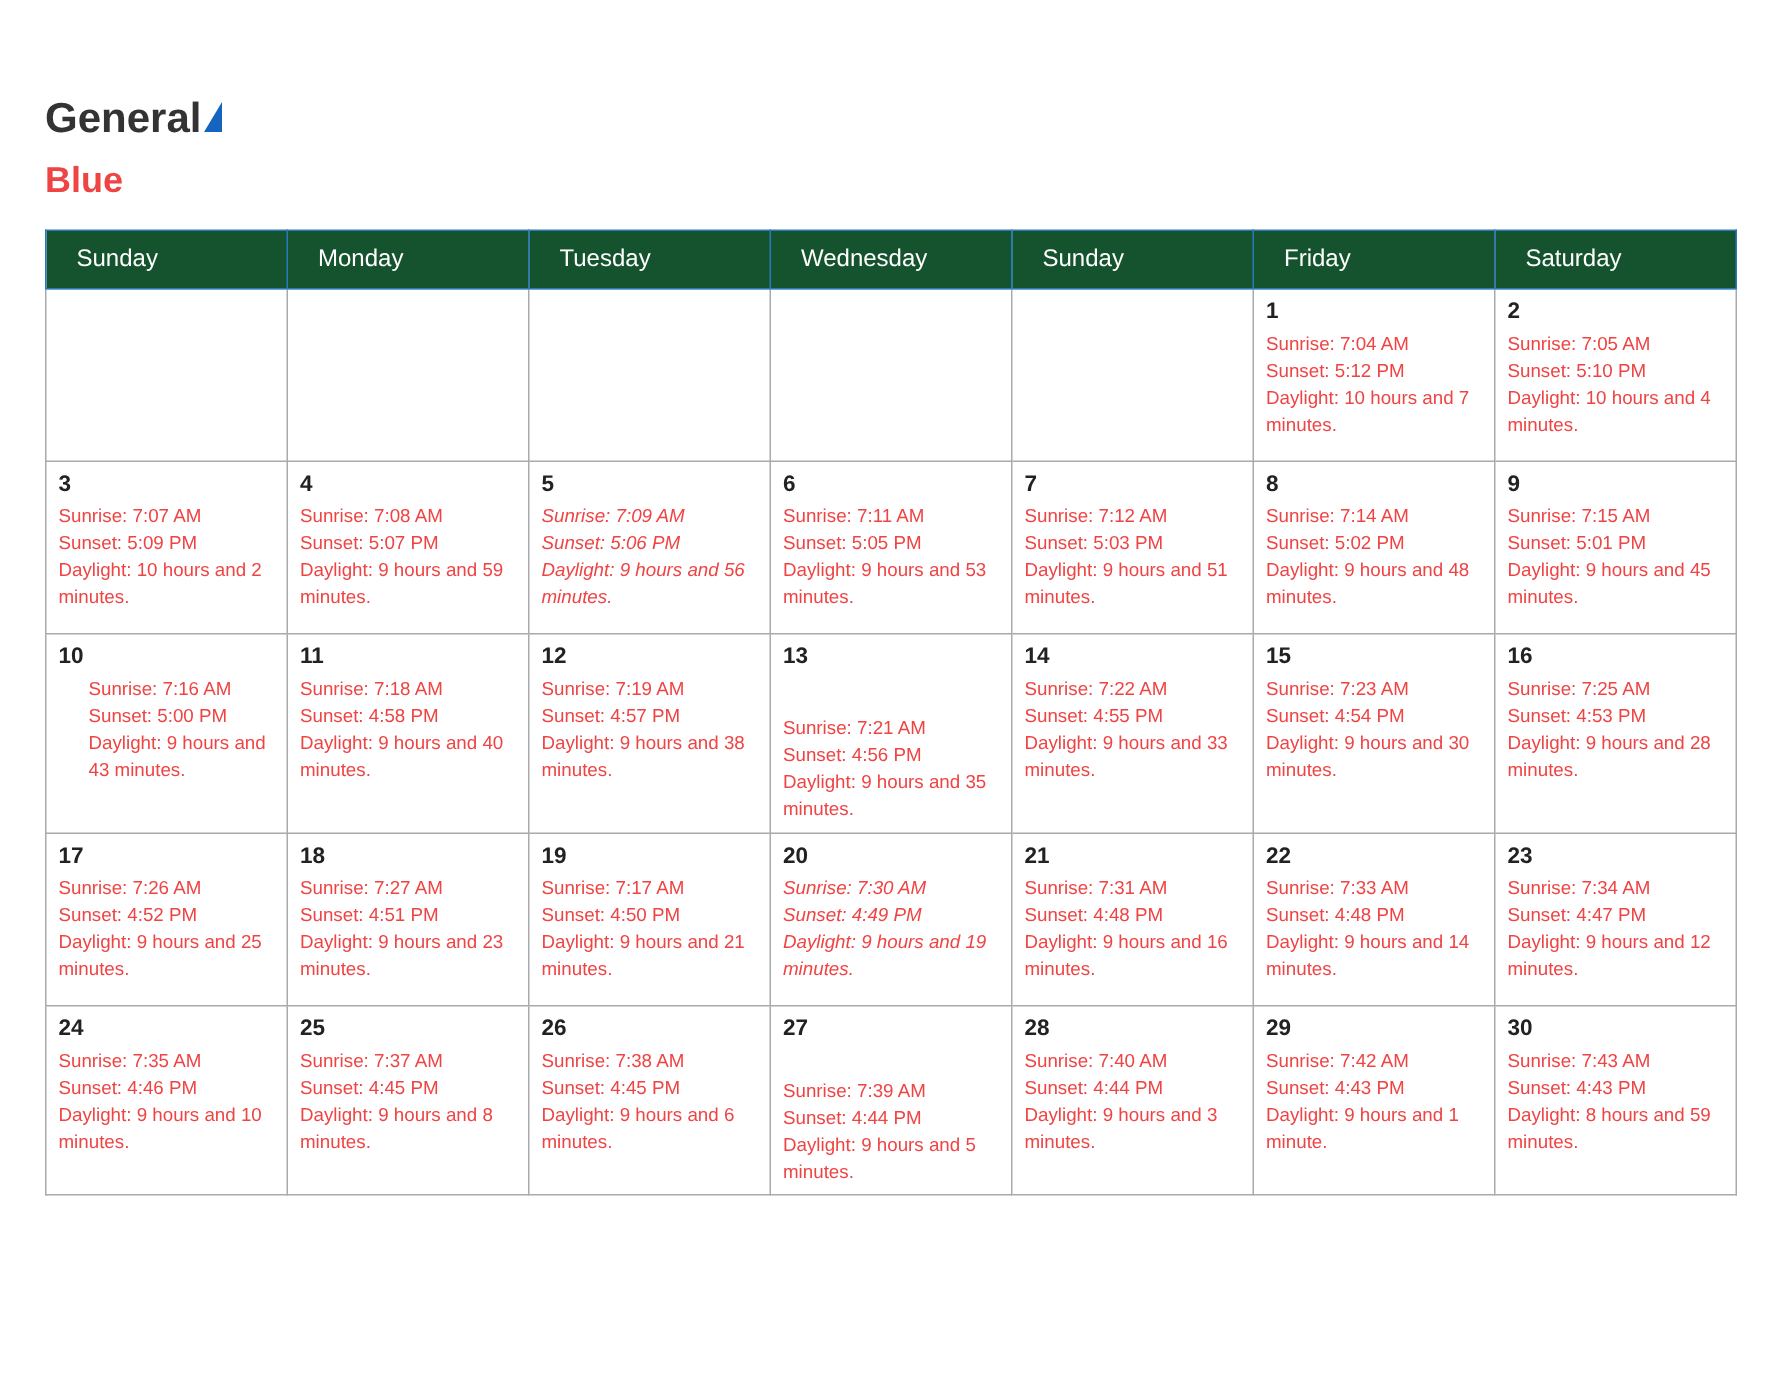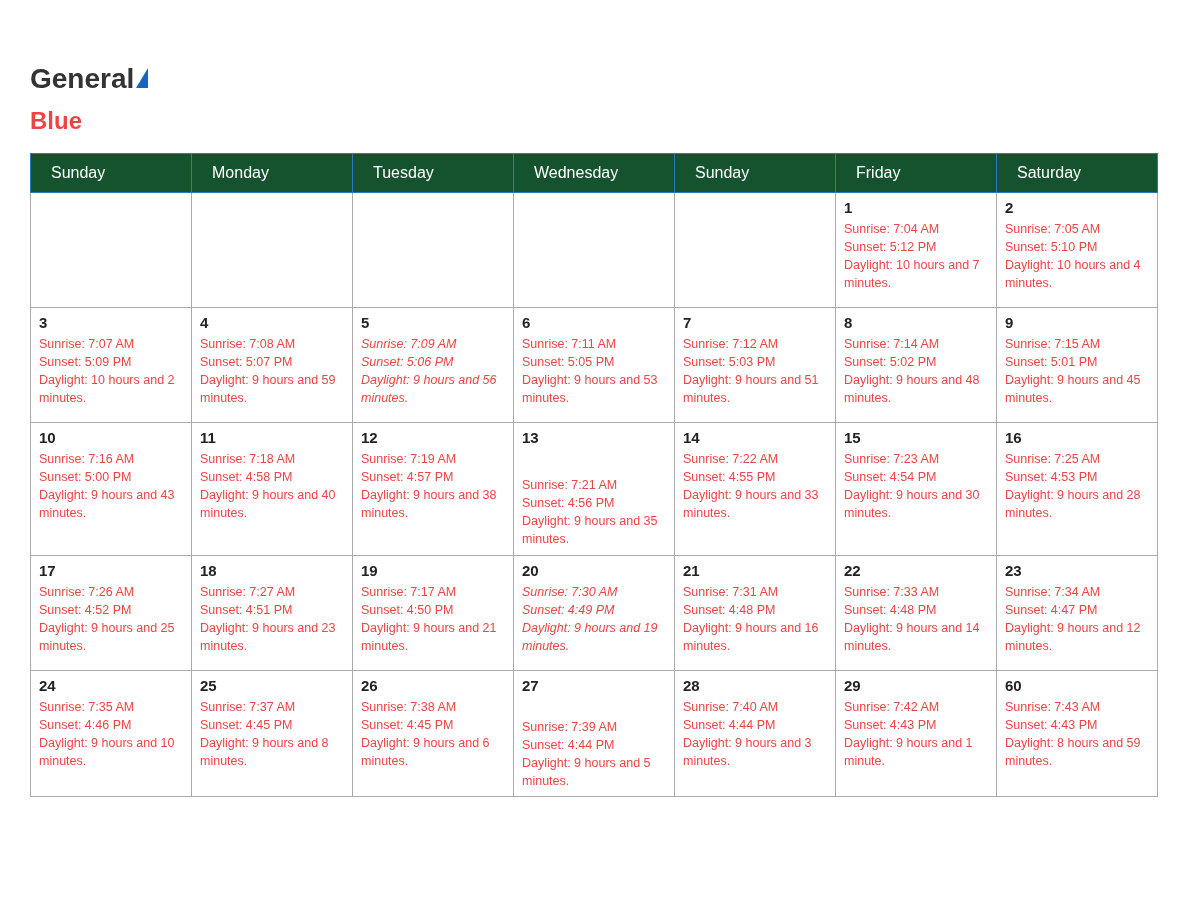--- a/index.html
+++ b/index.html
@@ -192,21 +192,21 @@
         <td>
           <span class="day-number">9</span>
           <div class="day-info" style="white-space: pre-line;">Sunrise: 7:15 AM
 Sunset: 5:01 PM
 Daylight: 9 hours and 45 minutes.</div>
         </td>
       </tr>
       <tr>
         <td>
           <span class="day-number">10</span>
-          <div class="day-info" style="white-space: pre-line;">Sunrise: 7:16 AM
+          <div class="day-info" style="white-space: pre-line; margin-left: 20px;">Sunrise: 7:16 AM
 Sunset: 5:00 PM
 Daylight: 9 hours and 43 minutes.</div>
         </td>
         <td>
           <span class="day-number">11</span>
           <div class="day-info" style="white-space: pre-line;">Sunrise: 7:18 AM
 Sunset: 4:58 PM
 Daylight: 9 hours and 40 minutes.</div>
         </td>
         <td>
@@ -315,20 +315,20 @@
 Sunset: 4:44 PM
 Daylight: 9 hours and 3 minutes.</div>
         </td>
         <td>
           <span class="day-number">29</span>
           <div class="day-info" style="white-space: pre-line;">Sunrise: 7:42 AM
 Sunset: 4:43 PM
 Daylight: 9 hours and 1 minute.</div>
         </td>
         <td>
-          <span class="day-number">60</span>
+          <span class="day-number">30</span>
           <div class="day-info" style="white-space: pre-line;">Sunrise: 7:43 AM
 Sunset: 4:43 PM
 Daylight: 8 hours and 59 minutes.</div>
         </td>
       </tr>
     </tbody>
 </table>
 
 </body></html>

